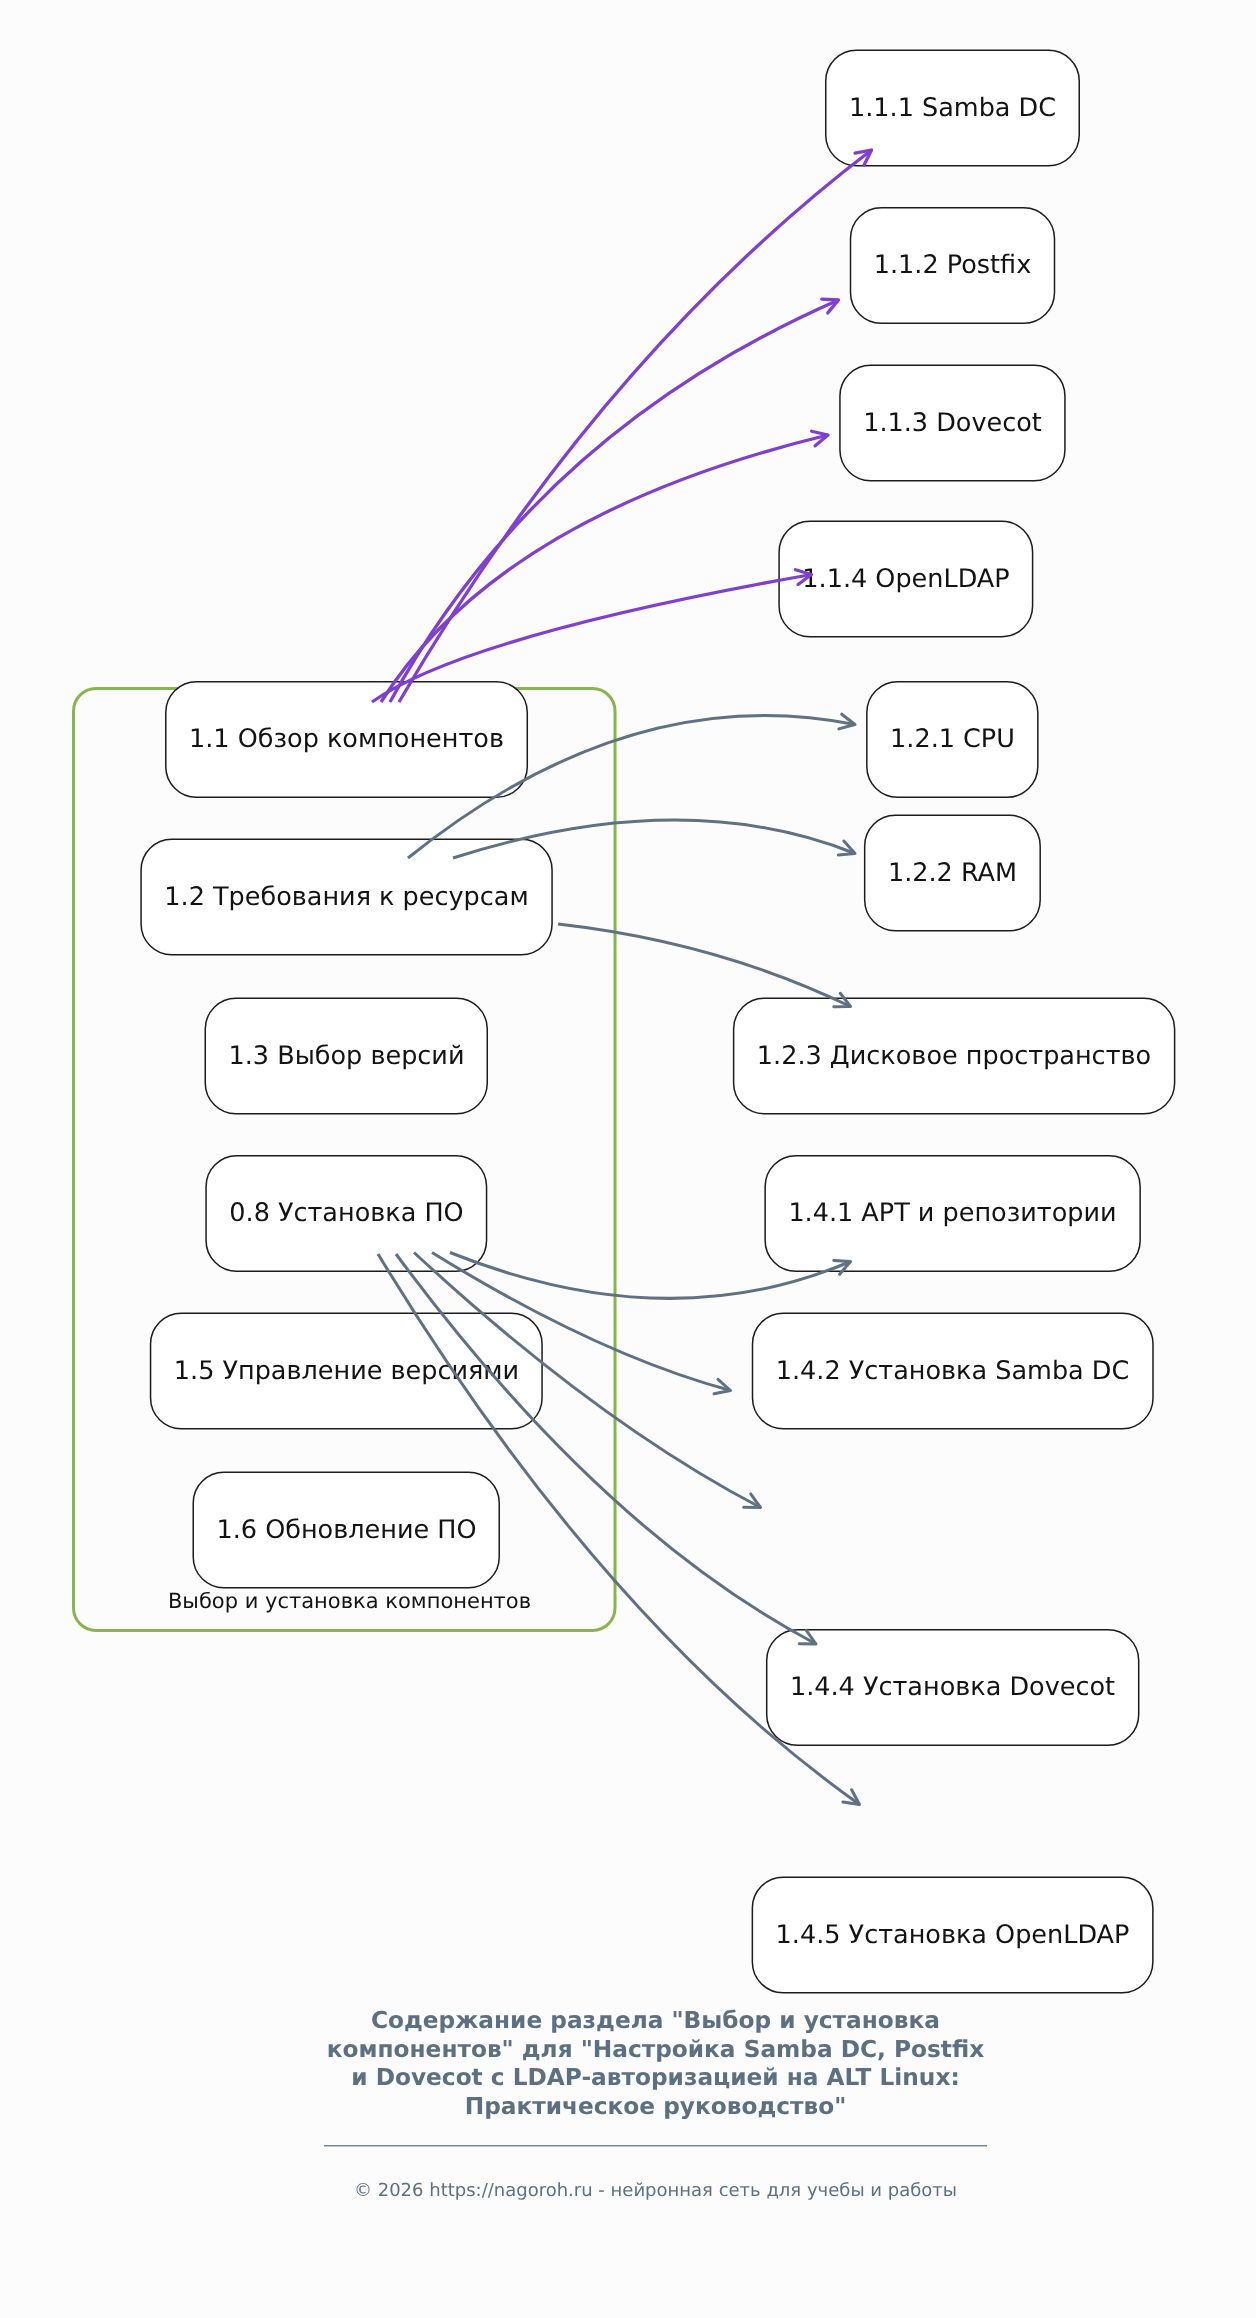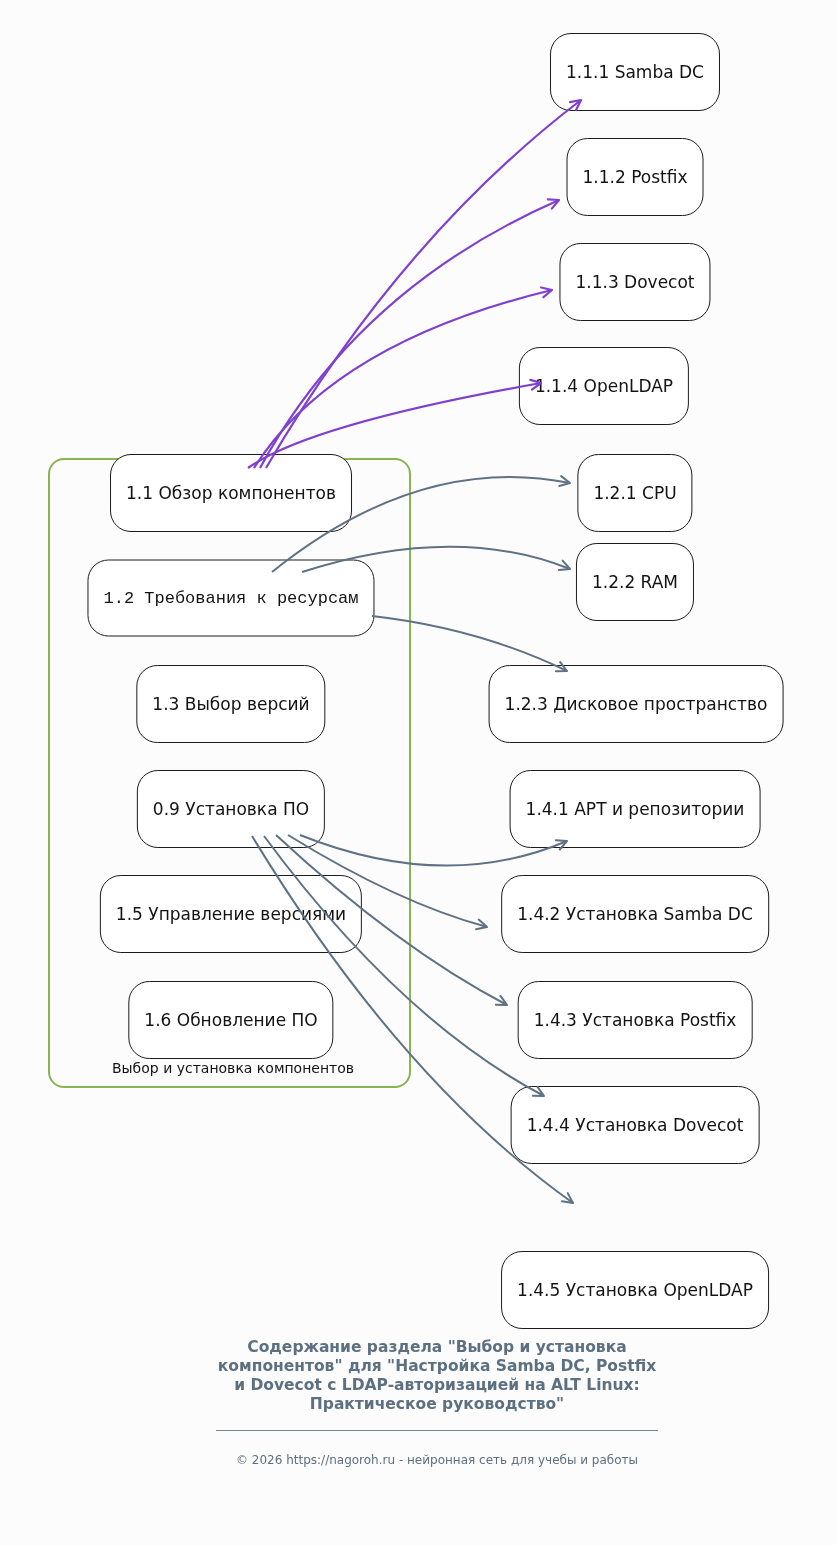--- a/index.html
+++ b/index.html
@@ -63,36 +63,35 @@
 </style>
 </head>
 <body>
 
 <div class="canvas">
 
   <div class="group-box"></div>
   <div class="group-label">Выбор и установка компонентов</div>
 
   <div class="node" style="left:231px;top:493px;">1.1 Обзор компонентов</div>
-  <div class="node" style="left:231px;top:598px;font-family:Liberation Mono, monospace;">1.2 Требования к ресурсам</div>
+  <div class="node" style="left:231px;top:598px;">1.2 Требования к ресурсам</div>
   <div class="node" style="left:231px;top:704px;">1.3 Выбор версий</div>
-  <div class="node" style="left:231px;top:809px;">0.9 Установка ПО</div>
+  <div class="node" style="left:231px;top:809px;">0.8 Установка ПО</div>
   <div class="node" style="left:231px;top:914px;">1.5 Управление версиями</div>
   <div class="node" style="left:231px;top:1020px;text-align:center;">1.6 Обновление ПО</div>
 
   <div class="node" style="left:635px;top:72px;">1.1.1 Samba DC</div>
   <div class="node" style="left:635px;top:177px;">1.1.2 Postfix</div>
   <div class="node" style="left:635px;top:282px;">1.1.3 Dovecot</div>
   <div class="node" style="left:604px;top:386px;">1.1.4 OpenLDAP</div>
   <div class="node" style="left:635px;top:493px;">1.2.1 CPU</div>
   <div class="node" style="left:635px;top:582px;text-align:right;">1.2.2 RAM</div>
   <div class="node" style="left:636px;top:704px;">1.2.3 Дисковое пространство</div>
   <div class="node" style="left:635px;top:809px;">1.4.1 APT и репозитории</div>
   <div class="node" style="left:635px;top:914px;">1.4.2 Установка Samba DC</div>
-  <div class="node" style="left:635px;top:1020px;">1.4.3 Установка Postfix</div>
   <div class="node" style="left:635px;top:1125px;">1.4.4 Установка Dovecot</div>
   <div class="node" style="left:635px;top:1290px;">1.4.5 Установка OpenLDAP</div>
 
   <svg class="edges" width="837" height="1545" viewBox="0 0 837 1545">
     <defs>
       <marker id="mk-purple" viewBox="0 0 16 16" refX="12" refY="8" markerWidth="16" markerHeight="16" orient="auto" markerUnits="userSpaceOnUse">
         <path class="mk" d="M2 3 L12 8 L2 13"></path>
       </marker>
       <marker id="mk-gray" viewBox="0 0 16 16" refX="12" refY="8" markerWidth="16" markerHeight="16" orient="auto" markerUnits="userSpaceOnUse">
         <path class="mk" d="M2 3 L12 8 L2 13"></path>

